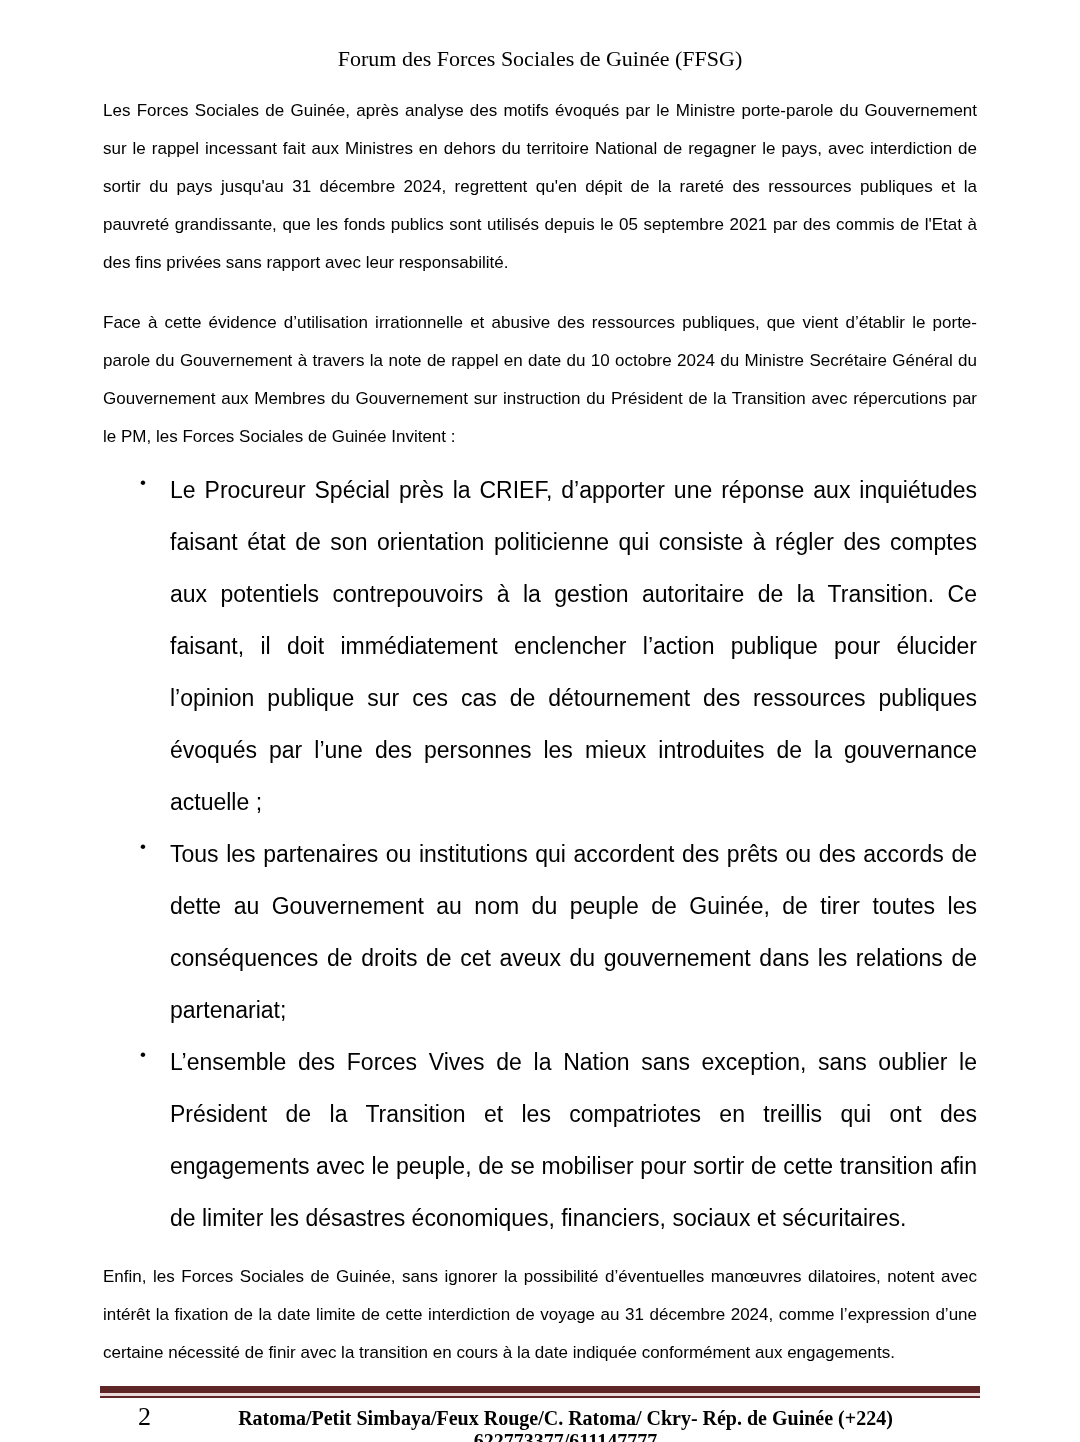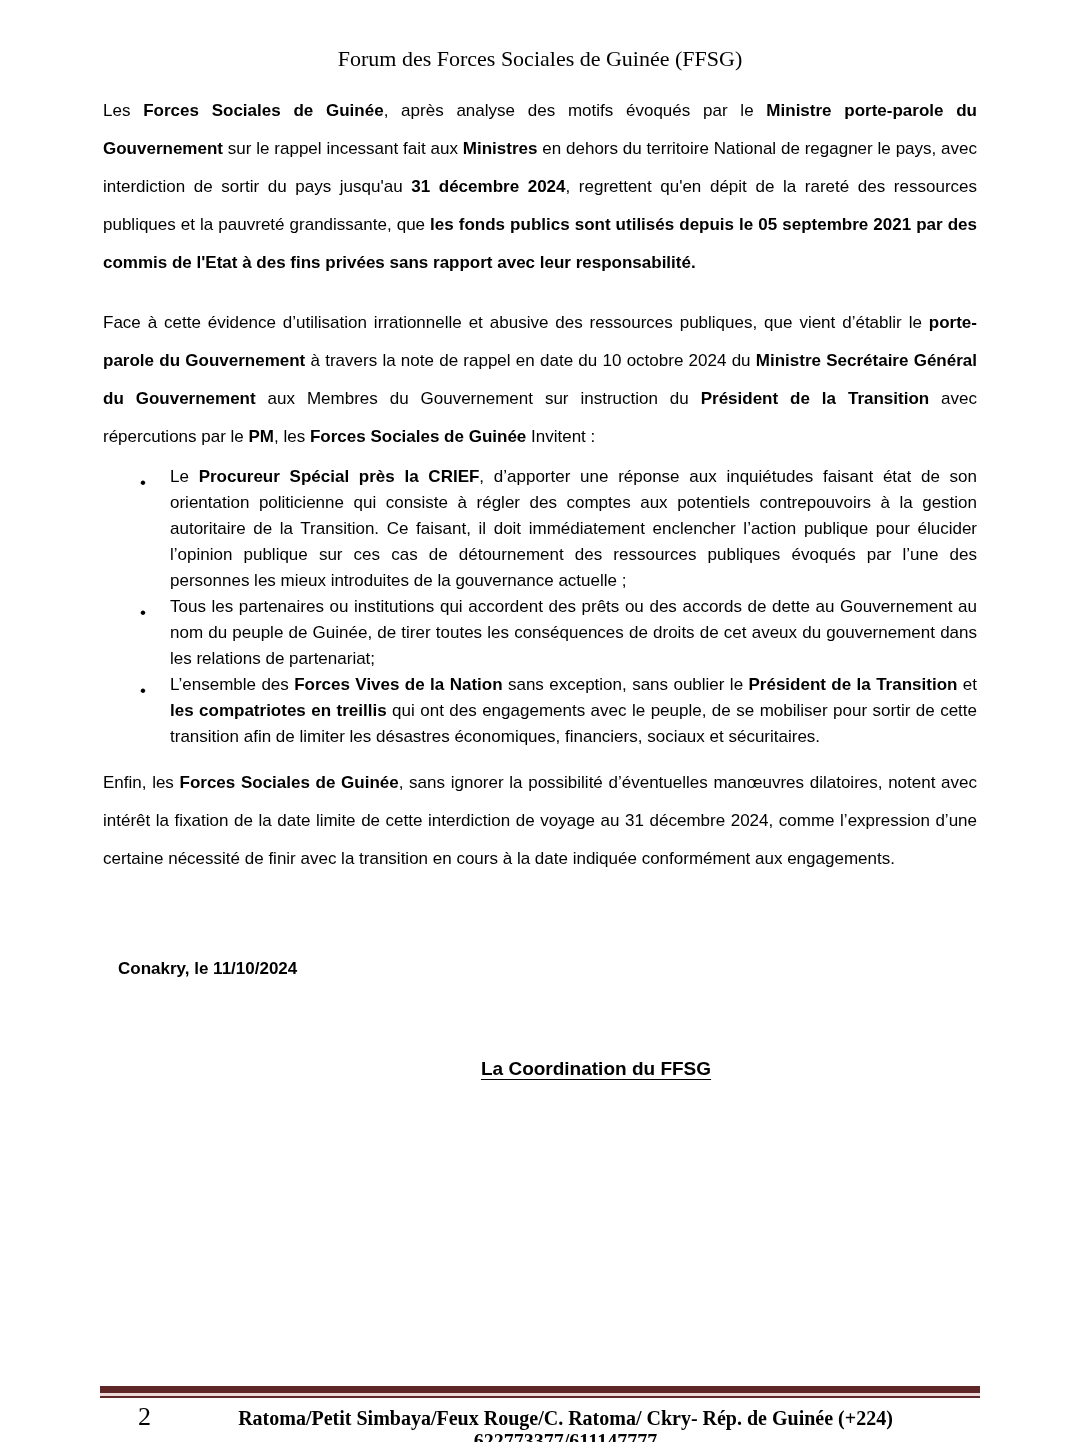--- a/index.html
+++ b/index.html
@@ -23,38 +23,38 @@
   }
   .para {
     margin: 0;
     font-size: 17px;
     line-height: 38px;
     text-align: justify;
   }
   .para-1 { margin-top: 18px; }
   .para-2 { margin-top: 22px; }
   .closing { margin-top: 14px; }
-  .b { font-weight: bold; }
+  .b { font-weight: normal; }
   .demands {
     list-style: none;
     margin: 8px 0 0 0;
     padding: 0;
   }
   .demand { display: flex; }
   .bullet {
     flex: none;
     width: 30px;
     margin-left: 37px;
     font-size: 17px;
     line-height: 38px;
   }
   .demand-text {
     flex: 1;
-    font-size: 17px;
-    line-height: 26px;
+    font-size: 23px;
+    line-height: 52px;
     text-align: justify;
   }
   .dateline {
     margin-top: 72px;
     font-size: 17px;
     line-height: 38px;
     font-weight: bold;
     position: relative;
     left: 15px;
   }

